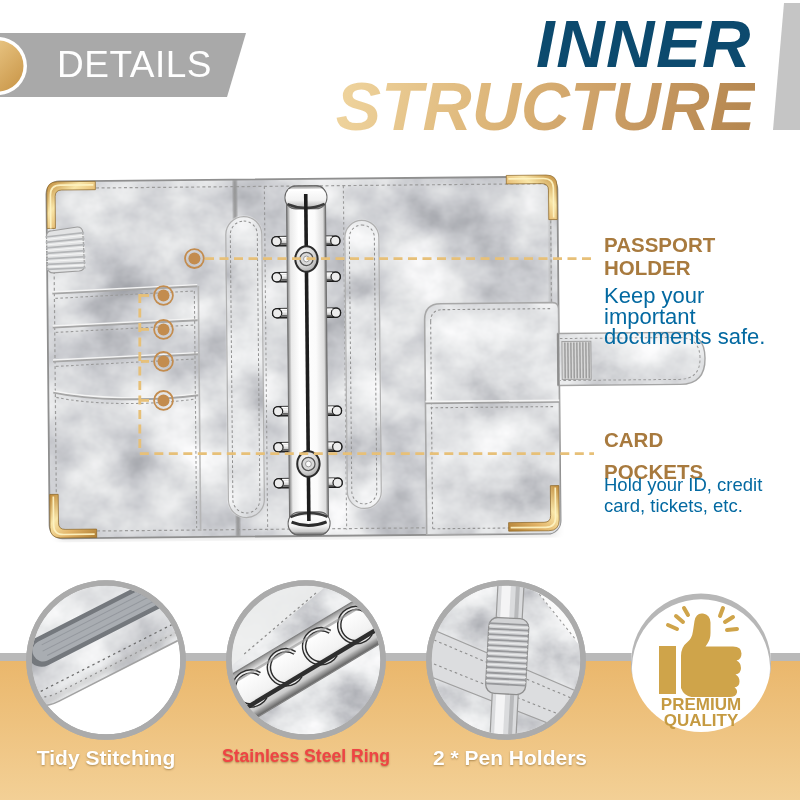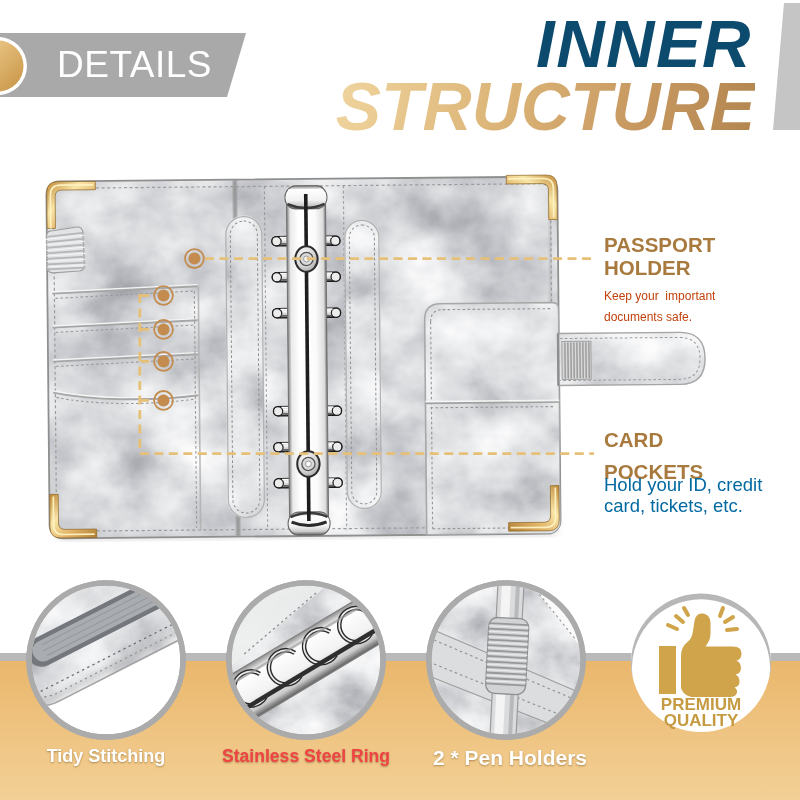--- a/index.html
+++ b/index.html
@@ -477,22 +477,22 @@
 </g>
 </svg>
 
 <div class="abs" style="left:57px;top:44px;font-size:37px;color:#fff;letter-spacing:0.5px;">DETAILS</div>
 
 <div class="abs" style="right:48px;top:5px;font-size:67px;font-weight:bold;font-style:italic;color:#0c4a6e;letter-spacing:1.5px;">INNER</div>
 
 <div class="abs" style="right:45px;top:67px;font-size:68px;font-weight:bold;font-style:italic;background:linear-gradient(105deg,#eed29b 4%,#dcb477 40%,#c89a62 70%,#b3854e 100%);-webkit-background-clip:text;background-clip:text;color:transparent;">STRUCTURE</div>
 
 <div class="abs" style="left:604px;top:234px;font-size:20.5px;font-weight:bold;color:#a87a3e;line-height:22.5px;">PASSPORT<br>HOLDER</div>
-<div class="abs" style="left:604px;top:286px;font-size:12px;color:#c2410c;line-height:20.5px;">Keep your&nbsp; important<br>documents safe.</div>
+<div class="abs" style="left:604px;top:286px;font-size:22px;color:#0369a1;line-height:20.5px;">Keep your&nbsp; important<br>documents safe.</div>
 
 <div class="abs" style="left:604px;top:424px;font-size:20.5px;font-weight:bold;color:#a87a3e;line-height:32px;">CARD<br>POCKETS</div>
 <div class="abs" style="left:604px;top:475px;font-size:18.5px;color:#0369a1;line-height:20.5px;">Hold your ID, credit<br>card, tickets, etc.</div>
 
-<div class="abs" style="left:16px;top:746px;width:180px;text-align:center;font-size:18px;font-weight:bold;color:#fff;text-shadow:0 1px 2px rgba(90,60,10,0.45);">Tidy Stitching</div>
+<div class="abs" style="left:16px;top:746px;width:180px;text-align:center;font-size:21px;font-weight:bold;color:#fff;text-shadow:0 1px 2px rgba(90,60,10,0.45);">Tidy Stitching</div>
 <div class="abs" style="left:206px;top:746px;width:200px;text-align:center;font-size:17.6px;font-weight:bold;color:#ef4444;text-shadow:0 1px 2px rgba(90,60,10,0.45);">Stainless Steel Ring</div>
 <div class="abs" style="left:407px;top:746px;width:180px;text-align:right;font-size:21px;font-weight:bold;color:#fff;text-shadow:0 1px 2px rgba(90,60,10,0.45);">2 * Pen Holders</div>
 
 </div>
 
 </body></html>

